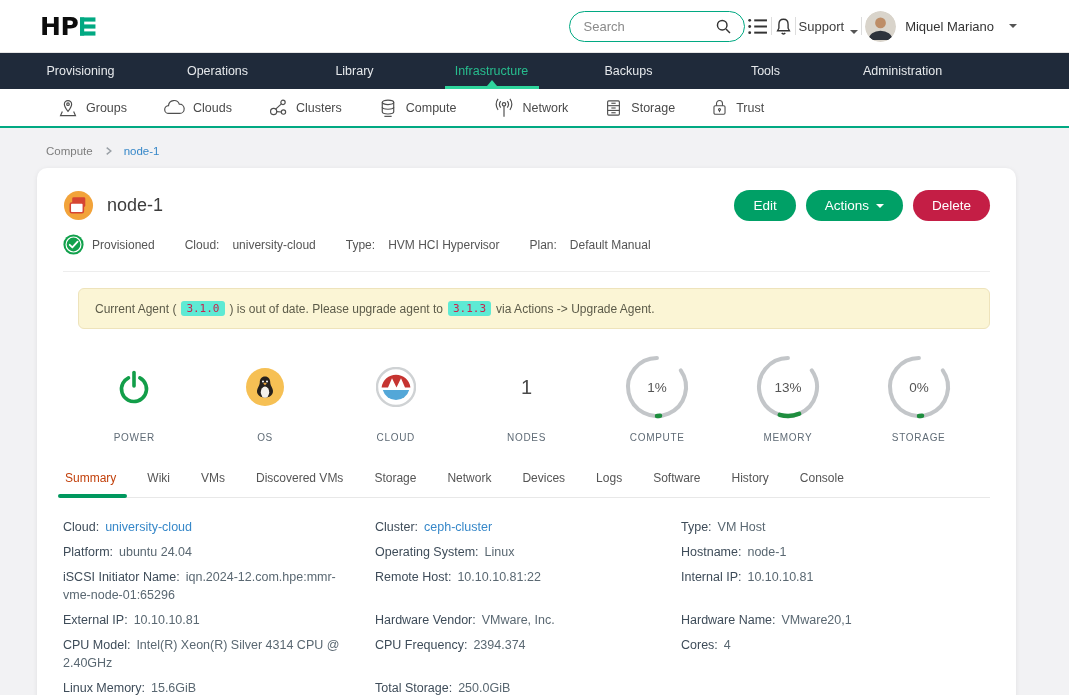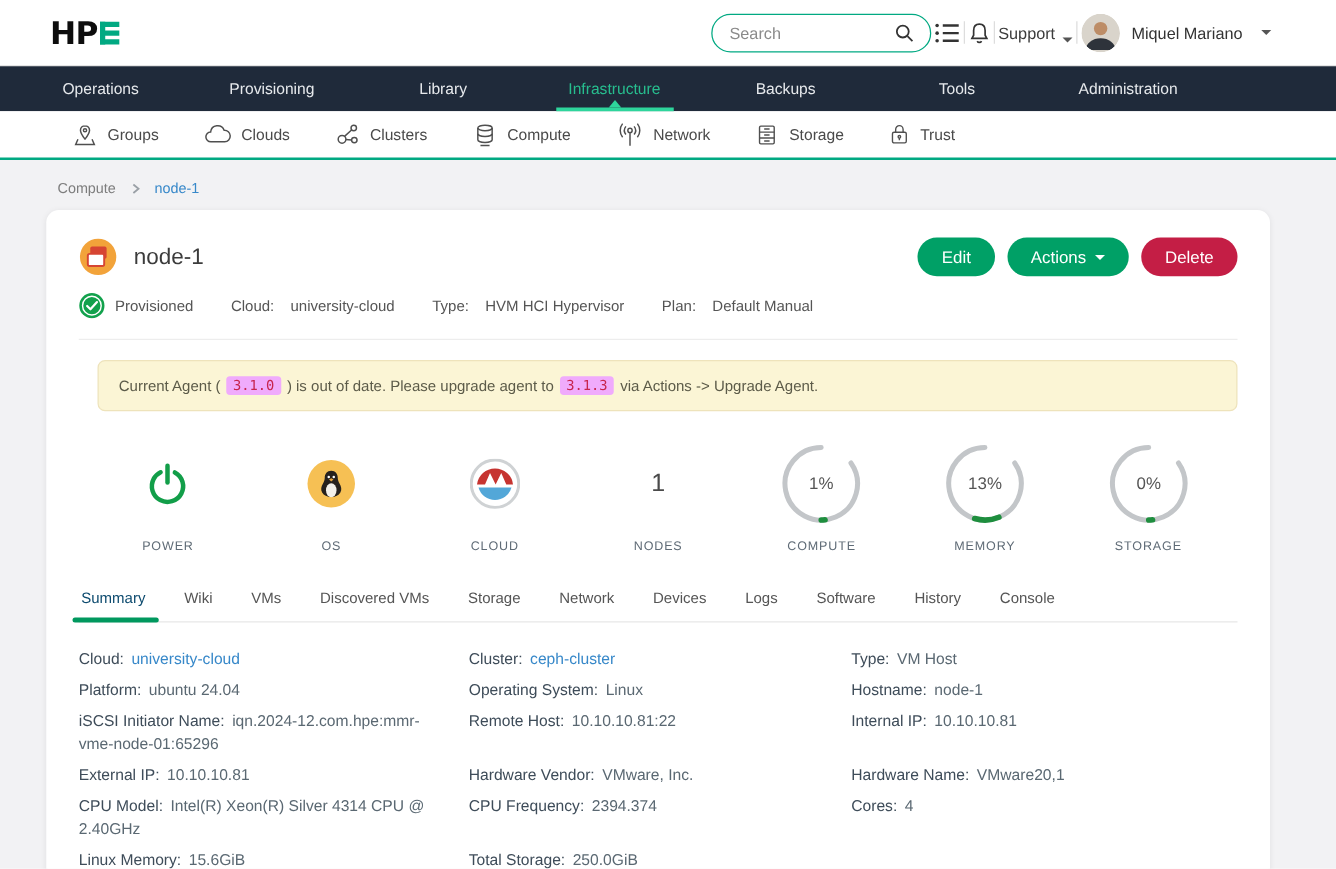--- a/index.html
+++ b/index.html
@@ -65,31 +65,31 @@
 
   .status-row { margin-top:13px; display:flex; align-items:center; gap:30px; font-size:12px; color:#555; }
   .status-item { display:flex; align-items:center; gap:8px; }
   .status-pair .sp-label { margin-right:5px; }
 
   .section-divider { height:1px; background:#ededed; margin-top:16px; }
 
   .alert { margin-top:16px; background:#fbf5d5; border:1px solid #eee3bb; border-radius:6px;
     padding:12px 16px; font-size:12px; color:#5c5b49; display:flex; align-items:center; flex-wrap:wrap;margin-left:15px; }
   .alert .code { font-family:"DejaVu Sans Mono", monospace; font-size:11px; color:#c7254e;
-    background:#f0abfc; padding:1px 5px; border-radius:3px; margin:0 5px;text-align:right; }
+    background:#5eead4; padding:1px 5px; border-radius:3px; margin:0 5px;text-align:right; }
 
   .stats { display:flex; margin-top:24px; padding:0 6px; }
   .stat { flex:1; display:flex; flex-direction:column; align-items:center; }
   .stat-visual { height:68px; display:flex; align-items:center; justify-content:center; }
   .stat-number { font-size:20px; color:#4a4a4a; }
   .stat-label { margin-top:11px; font-size:10px; letter-spacing:.7px; color:#5f6b76; }
 
   .tabs { margin-top:28px; display:flex; gap:27px; border-bottom:1px solid #e8e8e8; font-size:12px; color:#555; }
   .tab { padding:0 2px 12px; cursor:pointer; position:relative; white-space:nowrap; }
-  .tab.active { color:#0c4a6e; }
+  .tab.active { color:#c2410c; }
   .tab.active::after { content:""; position:absolute; left:-5px; right:-9px; bottom:-1px;
     height:4px; background:#00985e; border-radius:3px; }
 
   .details { margin-top:16px; display:grid; grid-template-columns:278px 272px 1fr; column-gap:34px; }
   .d-cell { padding:3.5px 0; font-size:12.5px; line-height:1.45; word-break:break-word; }
   .d-label { color:#3e4c59; margin-right:6px; }
   .d-value { color:#5a6872; }
   .d-value.link { color:#3788c9; cursor:pointer; }
 </style>
 </head>
@@ -153,22 +153,22 @@
               <path d="M3.5 28 a11.5 9 0 0 1 23 0 Z" fill="#2e333b"></path>
             </g>
           </svg></span>
       <span class="username">Miquel Mariano</span>
       <span class="caret"></span>
     </div>
   </div>
 </header>
 
 <nav class="mainnav">
+    <div class="nav-item">Provisioning</div>
     <div class="nav-item">Operations</div>
-    <div class="nav-item">Provisioning</div>
     <div class="nav-item">Library</div>
     <div class="nav-item active">Infrastructure</div>
     <div class="nav-item">Backups</div>
     <div class="nav-item">Tools</div>
     <div class="nav-item">Administration</div>
   </nav>
 
 <nav class="subnav">
     <div class="subnav-item">
       <span class="si">

